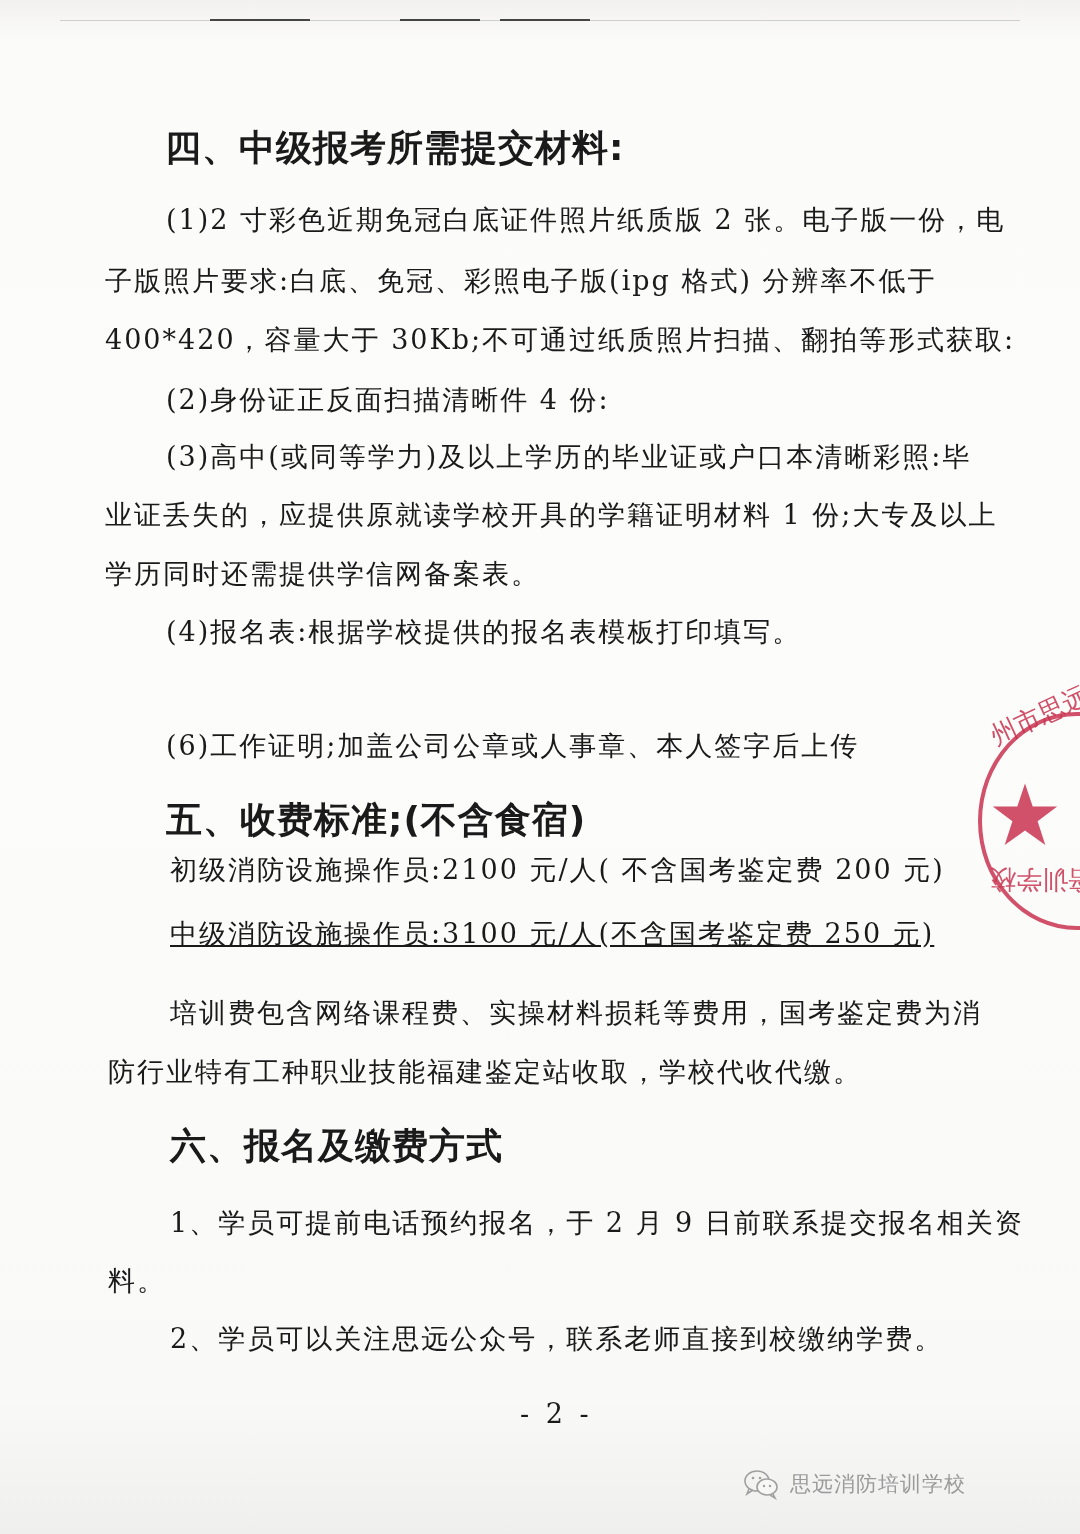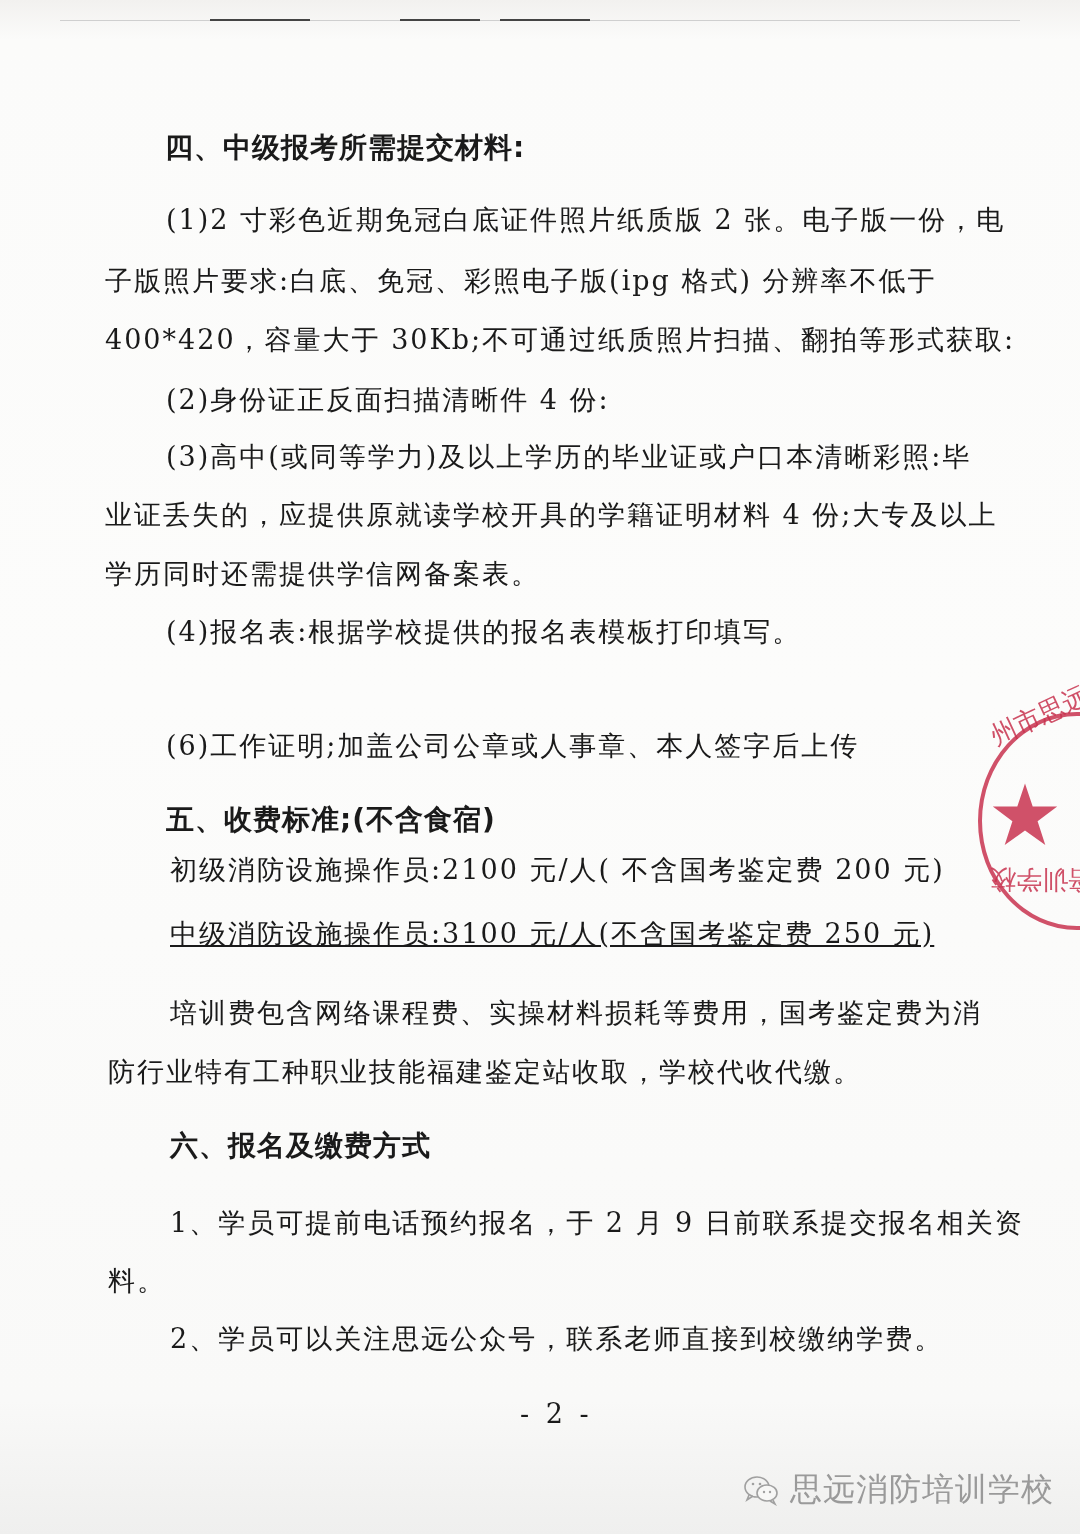--- a/index.html
+++ b/index.html
@@ -37,21 +37,21 @@
       white-space: nowrap;
       font-size: 27px;
       letter-spacing: 2px;
       line-height: 34px;
     }
     .heading {
       position: absolute;
       white-space: nowrap;
       font-family: "DejaVu Sans", "Liberation Sans", sans-serif;
       font-weight: bold;
-      font-size: 28px;
+      font-size: 36px;
       letter-spacing: 1px;
       line-height: 34px;
       text-align: right;
     }
     .page-number {
       position: absolute;
       left: 520px; top: 1398px;
       font-size: 27px;
       letter-spacing: 4px;
     }
@@ -88,21 +88,21 @@
       opacity: 0.85;
     }
     .watermark {
       position: absolute;
       left: 742px; top: 1468px;
       display: flex;
       align-items: center;
       gap: 8px;
       color: #9a9a9a;
       font-family: "DejaVu Sans", "Liberation Sans", sans-serif;
-      font-size: 32px;
+      font-size: 21px;
       letter-spacing: 1px;
     }
     .wechat-icon {
       width: 40px; height: 32px;
     }
   </style>
 </head>
 <body>
 
 <div class="page">
@@ -110,21 +110,21 @@
   <div class="top-rule-dark" style="left:210px;width:100px;"></div>
   <div class="top-rule-dark" style="left:400px;width:80px;"></div>
   <div class="top-rule-dark" style="left:500px;width:90px;"></div>
 
   <div class="heading" style="left:165px;top:131px;">四、中级报考所需提交材料:</div>
   <div class="line" style="left:166px;top:203px;">(1)2 寸彩色近期免冠白底证件照片纸质版 2 张。电子版一份，电</div>
   <div class="line" style="left:105px;top:264px;">子版照片要求:白底、免冠、彩照电子版(ipg 格式) 分辨率不低于</div>
   <div class="line" style="left:105px;top:323px;">400*420，容量大于 30Kb;不可通过纸质照片扫描、翻拍等形式获取:</div>
   <div class="line" style="left:166px;top:383px;">(2)身份证正反面扫描清晰件 4 份:</div>
   <div class="line" style="left:166px;top:440px;">(3)高中(或同等学力)及以上学历的毕业证或户口本清晰彩照:毕</div>
-  <div class="line" style="left:105px;top:498px;">业证丢失的，应提供原就读学校开具的学籍证明材料 4 份;大专及以上</div>
+  <div class="line" style="left:105px;top:498px;">业证丢失的，应提供原就读学校开具的学籍证明材料 1 份;大专及以上</div>
   <div class="line" style="left:105px;top:557px;">学历同时还需提供学信网备案表。</div>
   <div class="line" style="left:166px;top:615px;">(4)报名表:根据学校提供的报名表模板打印填写。</div>
   <div class="line" style="left:166px;top:729px;">(6)工作证明;加盖公司公章或人事章、本人签字后上传</div>
 
   <div class="heading" style="left:166px;top:803px;">五、收费标准;(不含食宿)</div>
   <div class="line" style="left:170px;top:834px;margin-top:19px;">初级消防设施操作员:2100 元/人( 不含国考鉴定费 200 元)</div>
   <div class="line" style="left:170px;top:917px;text-decoration:underline;">中级消防设施操作员:3100 元/人(不含国考鉴定费 250 元)</div>
   <div class="line" style="left:170px;top:996px;">培训费包含网络课程费、实操材料损耗等费用，国考鉴定费为消</div>
   <div class="line" style="left:108px;top:1055px;">防行业特有工种职业技能福建鉴定站收取，学校代收代缴。</div>
 

